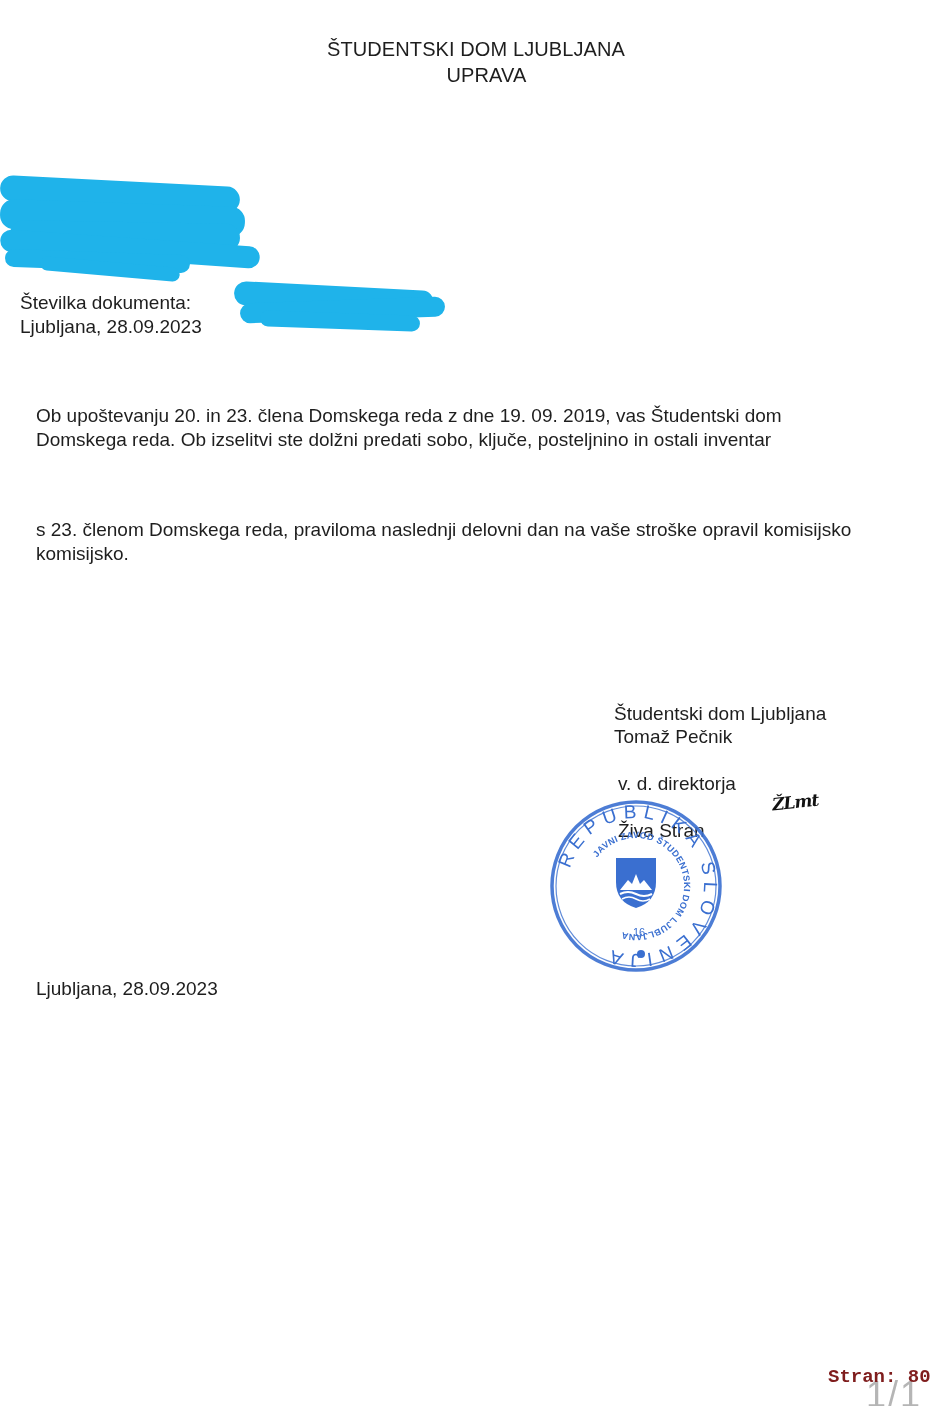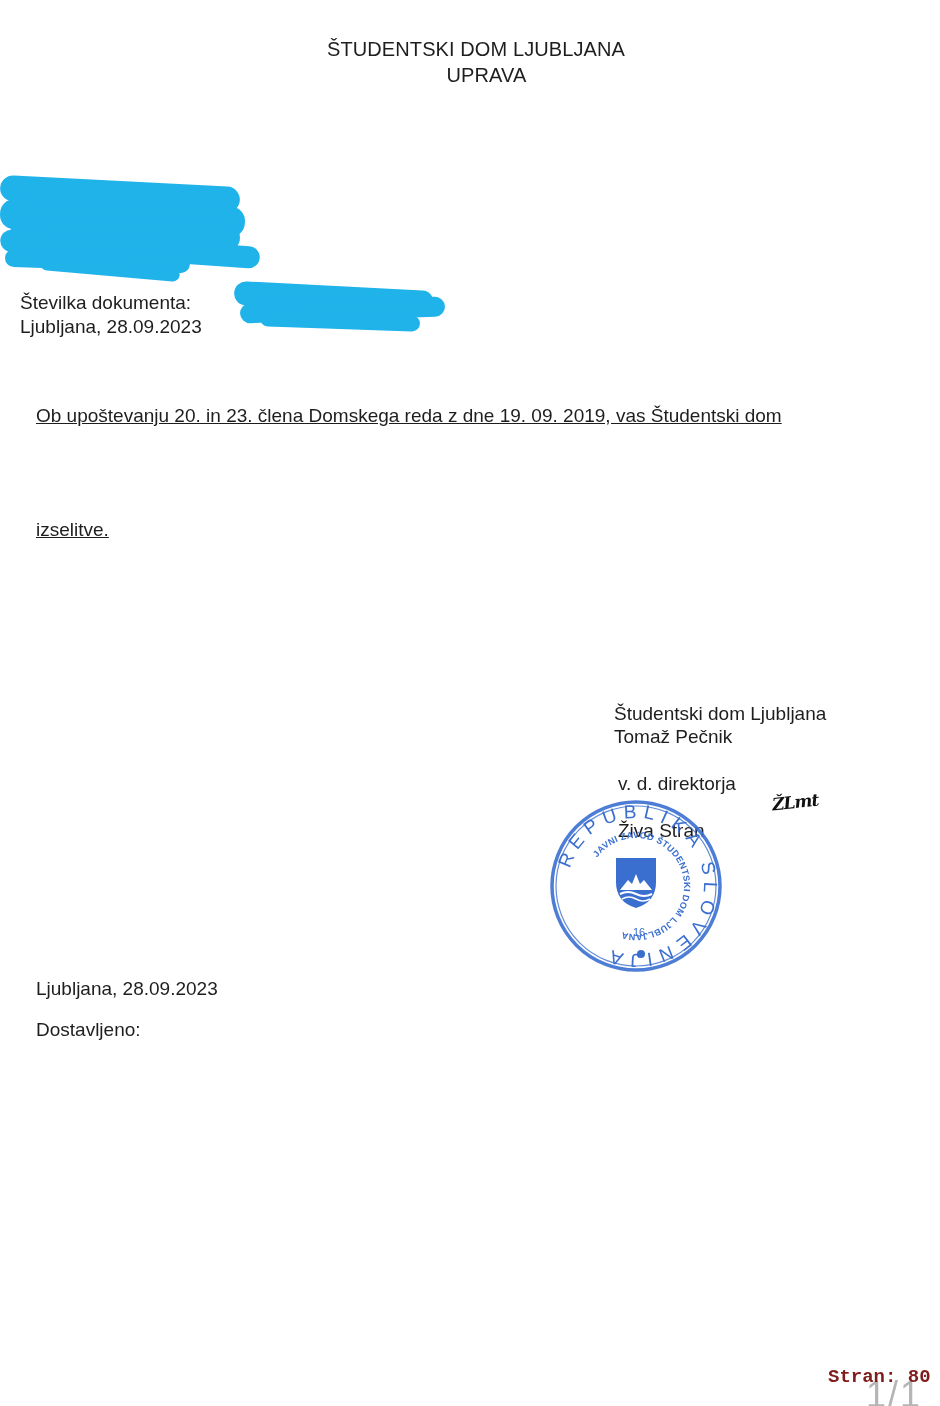--- a/index.html
+++ b/index.html
@@ -37,21 +37,20 @@
       left: 20px; top: 291px;
       line-height: 24px;
       font-size: 19px;
     }
 
     .para {
       left: 36px;
       width: 880px;
       line-height: 24px;
       font-size: 19px;
-      text-decoration: underline;
     }
     .para .ln { display: block; white-space: nowrap; }
 
     .signature {
       left: 614px; top: 702px;
       line-height: 23px;
       font-size: 19px;
     }
     .signature .indent { padding-left: 4px; display: block; margin-top: 24px; }
     .signature .ln { display: block; white-space: nowrap; }
@@ -120,24 +119,26 @@
   <div>Ljubljana, 28.09.2023</div>
 </div>
 <div>
   <div class="redact" style="left:234px; top:286px; width:200px; height:24px; transform:rotate(3deg);"></div>
   <div class="redact" style="left:240px; top:300px; width:205px; height:20px; transform:rotate(-2deg);"></div>
   <div class="redact" style="left:260px; top:313px; width:160px; height:16px; transform:rotate(2deg);"></div>
 </div>
 
 <div class="abs para" style="top:404px;">
   <span class="ln">Ob upoštevanju 20. in 23. člena Domskega reda z dne 19. 09. 2019, vas Študentski dom</span>
+  <span class="ln">Domskega reda. Ob izselitvi ste dolžni predati sobo, ključe, posteljnino in ostali inventar</span>
 </div>
 
 <div class="abs para" style="top:518px;">
-  <span class="ln">izselitve.</span>
+  <span class="ln">s 23. členom Domskega reda, praviloma naslednji delovni dan na vaše stroške opravil komisijsko</span>
+  <span class="ln">komisijsko.</span>
 </div>
 
 <div class="abs signature">
   <span class="ln">Študentski dom Ljubljana</span>
   <span class="ln">Tomaž Pečnik</span>
   <span class="ln indent">v. d. direktorja</span>
   <span class="ln indent">Živa Stran</span>
 </div>
 <div class="abs scrawl">ŽLmt</div>
 
@@ -163,17 +164,16 @@
       <path d="M 76 103 Q 83 99 90 103 Q 97 107 104 103" fill="none" stroke="#ffffff" stroke-width="1.5"></path>
     </g>
     <text x="93" y="140" text-anchor="middle" font-family="Liberation Sans, sans-serif" font-size="11" fill="#3a6fd0">16</text>
     <circle cx="95" cy="158" r="4" fill="#3a6fd0"></circle>
   </svg>
 </div>
 
 <div class="abs footer-place">Ljubljana, 28.09.2023</div>
 
 <div class="abs delivered">
-  <span class="ln">Dostavljeno:</span>
 </div>
 
 <div class="abs page-of">1/1</div>
 <div class="abs pagenum">Stran: 80</div>
 
 </body></html>

